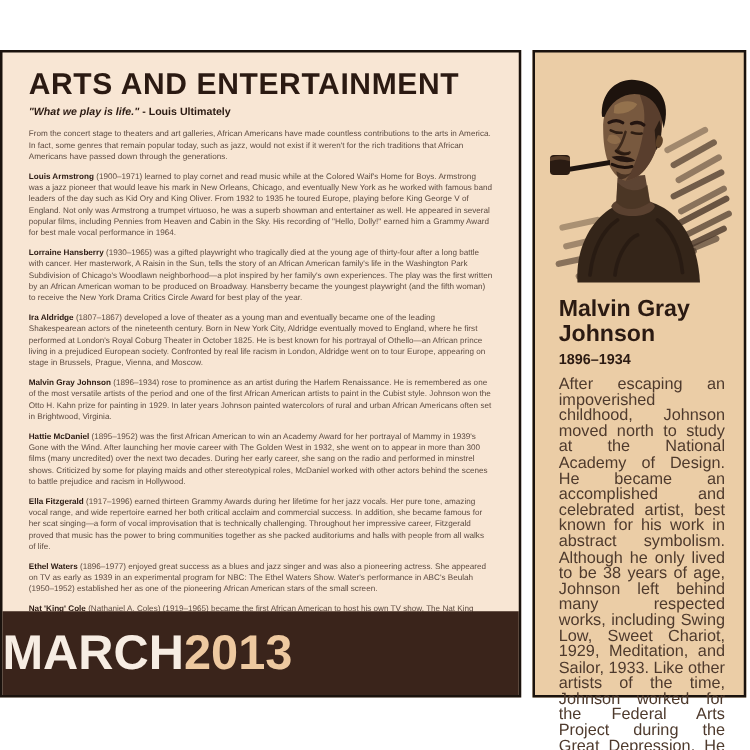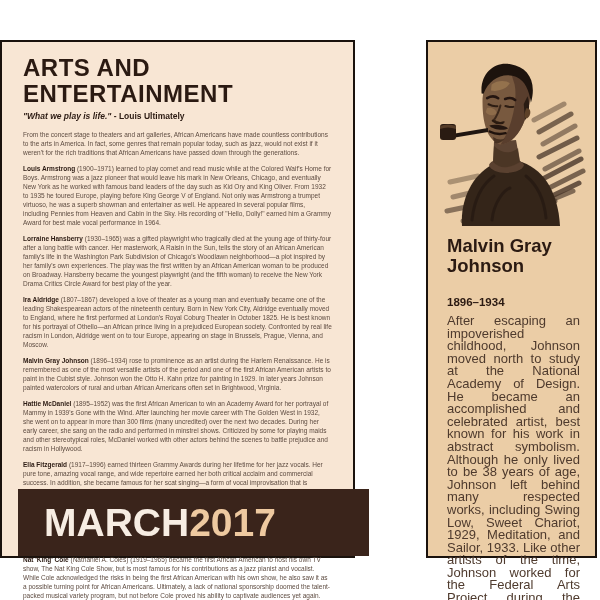--- a/index.html
+++ b/index.html
@@ -2,56 +2,56 @@
 <html><head>
 <meta charset="utf-8">
 <style>
   html,body{margin:0;padding:0;}
   body{
     width:600px;height:600px;position:relative;background:#ffffff;
     font-family:"Liberation Sans", sans-serif;overflow:hidden;
   }
   
   .main-panel{
-    position:absolute;left:0;top:40px;width:355px;height:518px;
+    position:absolute;left:0;top:40px;width:417px;height:518px;
     background:#f8e6d4;border:2px solid #1a120d;box-sizing:border-box;
   }
   .main-content{padding:13px 21px 0 21px;}
   .page-title{
     font-size:24px;font-weight:bold;color:#2b1a12;letter-spacing:.5px;
     margin:0 0 3px 0;line-height:1.1;
   }
   .page-subtitle{font-size:8.5px;font-weight:bold;color:#2b1a12;margin:0 0 9px 0;}
   .page-subtitle .q{font-style:italic;}
   .intro, .article{
     font-size:6.5px;line-height:9px;color:#5d4b40;text-align:left;margin:0 0 7px 0;
   }
   .article b{color:#2b1a12;}
   .article .dates{color:#5d4b40;}
   
   .banner{
-    position:absolute;left:16px;bottom:0;width:100%;height:67px;
-    background:#3a241b;display:flex;align-items:center;padding-left:26px;
+    position:absolute;left:0;bottom:0;width:100%;height:67px;
+    background:#3a241b;display:flex;align-items:center;
     box-sizing:border-box;
     margin-top:16px;
   }
   .banner .month{font-size:39px;font-weight:bold;color:#f7ede3;letter-spacing:0;}
   .banner .year{font-size:39px;font-weight:bold;color:#eec9a0;letter-spacing:0;}
   
   .sidebar{
     position:absolute;left:426px;top:40px;width:171px;height:518px;
     background:#ebcda6;border:2px solid #1a120d;box-sizing:border-box;
   }
   .portrait-wrap{width:155px;margin:8px auto 0 auto;}
   .sidebar-name{
     font-size:18.5px;font-weight:bold;color:#2b1a12;line-height:20px;
     margin:4px 0 0 0;padding:0 14px 0 19px;
   }
   .sidebar-years{
-    font-size:11.5px;font-weight:bold;color:#2b1a12;margin:20px 0 0 0;
+    font-size:11.5px;font-weight:bold;color:#2b1a12;margin:5px 0 0 0;
     padding:0 14px 0 19px;
   }
   .sidebar-bio{
     font-size:13px;line-height:12.6px;color:#4e3a2d;text-align:justify;
     margin:7px 0 0 0;padding:0 15px 0 19px;
   }
 </style>
 </head>
 <body>
 
@@ -76,21 +76,21 @@
 
     <p class="article"><b>Ella Fitzgerald</b> <span class="dates">(1917–1996)</span> <span>earned thirteen Grammy Awards during her lifetime for her jazz vocals. Her pure tone, amazing vocal range, and wide repertoire earned her both critical acclaim and commercial success. In addition, she became famous for her scat singing—a form of vocal improvisation that is technically challenging. Throughout her impressive career, Fitzgerald proved that music has the power to bring communities together as she packed auditoriums and halls with people from all walks of life.</span></p>
 
     <p class="article"><b>Ethel Waters</b> <span class="dates">(1896–1977)</span> <span>enjoyed great success as a blues and jazz singer and was also a pioneering actress. She appeared on TV as early as 1939 in an experimental program for NBC: The Ethel Waters Show. Water's performance in ABC's Beulah (1950–1952) established her as one of the pioneering African American stars of the small screen.</span></p>
 
     <p class="article"><b>Nat 'King' Cole</b> <span class="dates">(Nathaniel A. Coles) (1919–1965)</span> <span>became the first African American to host his own TV show, The Nat King Cole Show, but is most famous for his contributions as a jazz pianist and vocalist. While Cole acknowledged the risks in being the first African American with his own show, he also saw it as a possible turning point for African Americans. Ultimately, a lack of national sponsorship doomed the talent-packed musical variety program, but not before Cole proved his ability to captivate audiences yet again.</span></p>
   </div>
 
   <div class="banner">
     <span class="month">MARCH</span>
-      <span class="year">2017</span>
+      <span class="year">2013</span>
   </div>
 </div>
 
 <div class="sidebar">
   <div class="portrait-wrap">
     <svg viewBox="0 0 155 178" width="155" height="178" xmlns="http://www.w3.org/2000/svg">
 
       <g stroke="#483629" stroke-width="5" stroke-linecap="round" fill="none">
         <path d="M100 70 L130 54" opacity="0.45"></path>
         <path d="M105 82 L137 64" opacity="0.7"></path>

